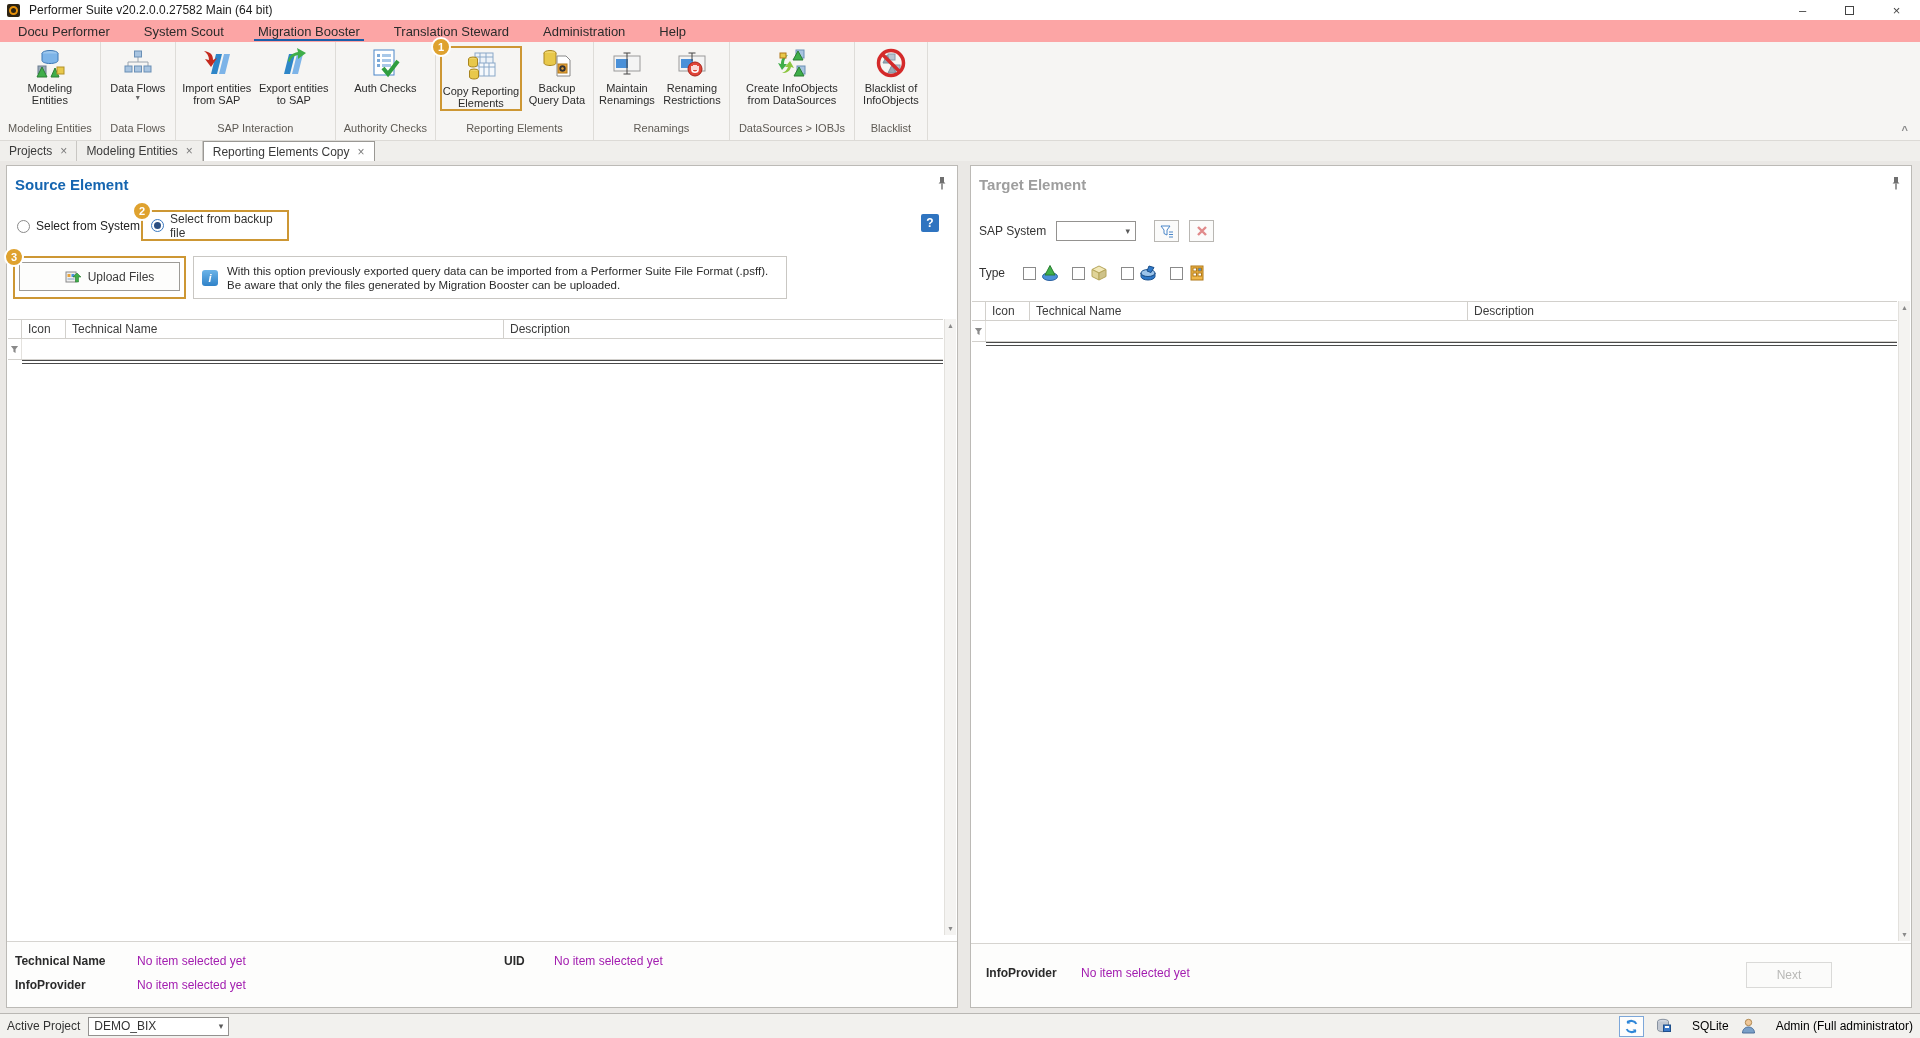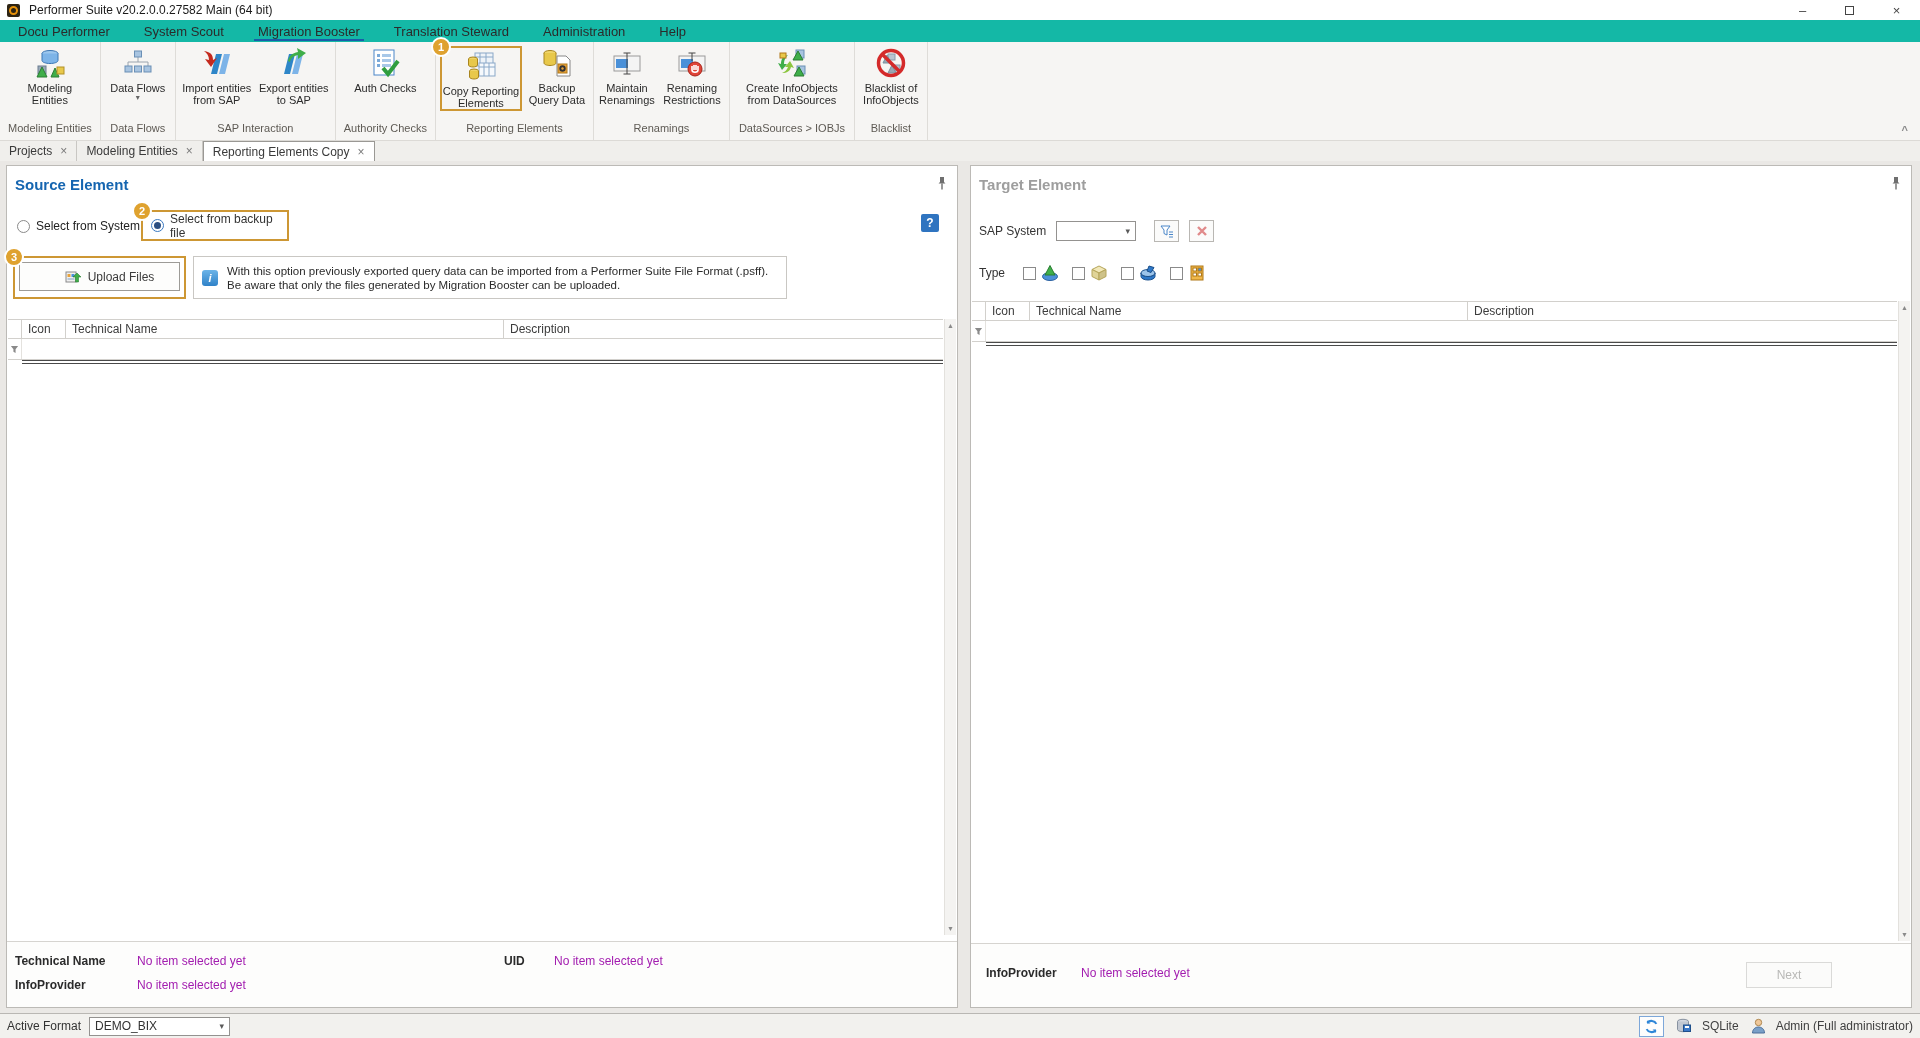--- a/index.html
+++ b/index.html
@@ -12,21 +12,21 @@
               display:flex; align-items:center; padding-left:7px; }
   .app-logo { width:13px; height:13px; background:#2e2414; border-radius:2px; position:relative; margin-right:9px; flex:0 0 auto;}
   .app-logo::after { content:""; position:absolute; inset:2px; border:2px solid #e8930c; border-radius:50%; }
   .title-text { font-size:12px; color:#1b1b1b; }
   .win-controls { margin-left:auto; display:flex; height:100%; }
   .win-btn { width:47px; display:flex; align-items:center; justify-content:center; font-size:13px; color:#444; }
   .restore-glyph { width:9px; height:9px; border:1px solid #444; position:relative; background:#fff;}
   .restore-glyph::before { content:""; position:absolute; left:2px; top:-3px; width:9px; height:9px; border:1px solid #444; z-index:-1;}
 
   
-  .menubar { position:absolute; top:20px; left:0; right:0; height:22px; background:#14b8a6;
+  .menubar { position:absolute; top:20px; left:0; right:0; height:22px; background:#fca5a5;
              display:flex; align-items:stretch; padding-left:1px; }
   .menu-tab { padding:0 17px; display:flex; align-items:center; font-size:13px; color:#2b2b2b; position:relative; }
   .menu-tab.active::after { content:""; position:absolute; left:13px; right:13px; bottom:1px; height:2px; background:#1a5da8; }
 
   
   .ribbon { position:absolute; top:42px; left:0; right:0; height:99px; background:#f6f5f3;
             border-bottom:1px solid #dcdad6; display:flex; }
   .ribbon-group { display:flex; flex-direction:column; border-right:1px solid #dedcd8; padding:3px 4px 0; }
   .rg-buttons { flex:1; display:flex; align-items:flex-start; justify-content:center; gap:3px; }
   .ribbon-btn { display:flex; flex-direction:column; align-items:center; padding-top:2px; }
@@ -115,21 +115,21 @@
   .tool-btn { width:25px; height:22px; border:1px solid #b9b7b3; background:#fbfbfa; display:flex; align-items:center; justify-content:center; }
   .checkbox { width:13px; height:13px; border:1px solid #8a8a8a; background:#fff; flex:0 0 auto;}
   .type-item { display:flex; align-items:center; gap:5px; margin-right:13px; }
 
   
   .statusbar { position:absolute; left:0; right:0; bottom:0; height:25px; background:#f2f1ee;
                border-top:1px solid #b9b7b3; display:flex; align-items:center; padding:0 7px; }
   .sb-combo { width:141px; height:19px; margin-left:8px; }
   .sb-right { margin-left:auto; display:flex; align-items:center; gap:12px; }
   .sync-btn { width:25px; height:21px; background:#fdfdfd; border:1px solid #7da7d9; display:flex; align-items:center; justify-content:center;}
-  .sb-item { display:flex; align-items:center; gap:10px; font-size:12px; color:#404040; }
+  .sb-item { display:flex; align-items:center; gap:20px; font-size:12px; color:#000000; }
 </style>
 </head>
 <body>
 
 <div class="titlebar">
   <span class="app-logo"></span>
   <span class="title-text">Performer Suite v20.2.0.0.27582 Main (64 bit)</span>
   <div class="win-controls">
     <span class="win-btn">
         <span>–</span>
@@ -503,21 +503,21 @@
       <span class="f-label" style="left:15px; top:22px;">InfoProvider</span>
       <span class="f-value" style="left:90px; top:22px;">No item selected yet</span>
       <div class="next-btn">
         <span>Next</span>
       </div>
     </div>
   </div>
 </div>
 
 <div class="statusbar">
-  <span>Active Format</span>
+  <span>Active Project</span>
   <div class="combo sb-combo">
     <span>DEMO_BIX</span>
     <span class="arrow">▾</span>
   </div>
   <div class="sb-right">
     <div class="sync-btn">
       <svg width="15" height="15" viewBox="0 0 16 16">
         <path d="M13.2 5.2 A6 6 0 0 0 3.4 4.0" stroke="#2e86d8" stroke-width="2.2" fill="none"></path>
         <path d="M3.2 1.2 v3.6 h3.6 z" fill="#2e86d8"></path>
         <path d="M2.8 10.8 A6 6 0 0 0 12.6 12.0" stroke="#2e86d8" stroke-width="2.2" fill="none"></path>

